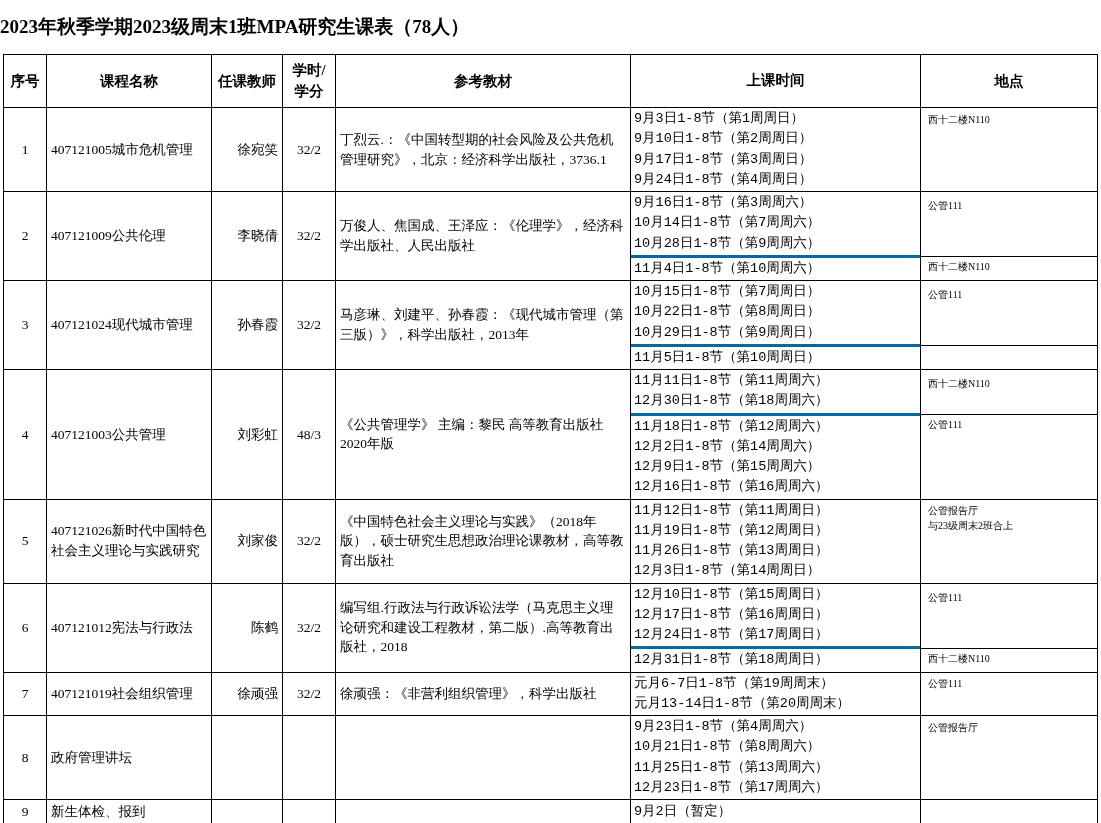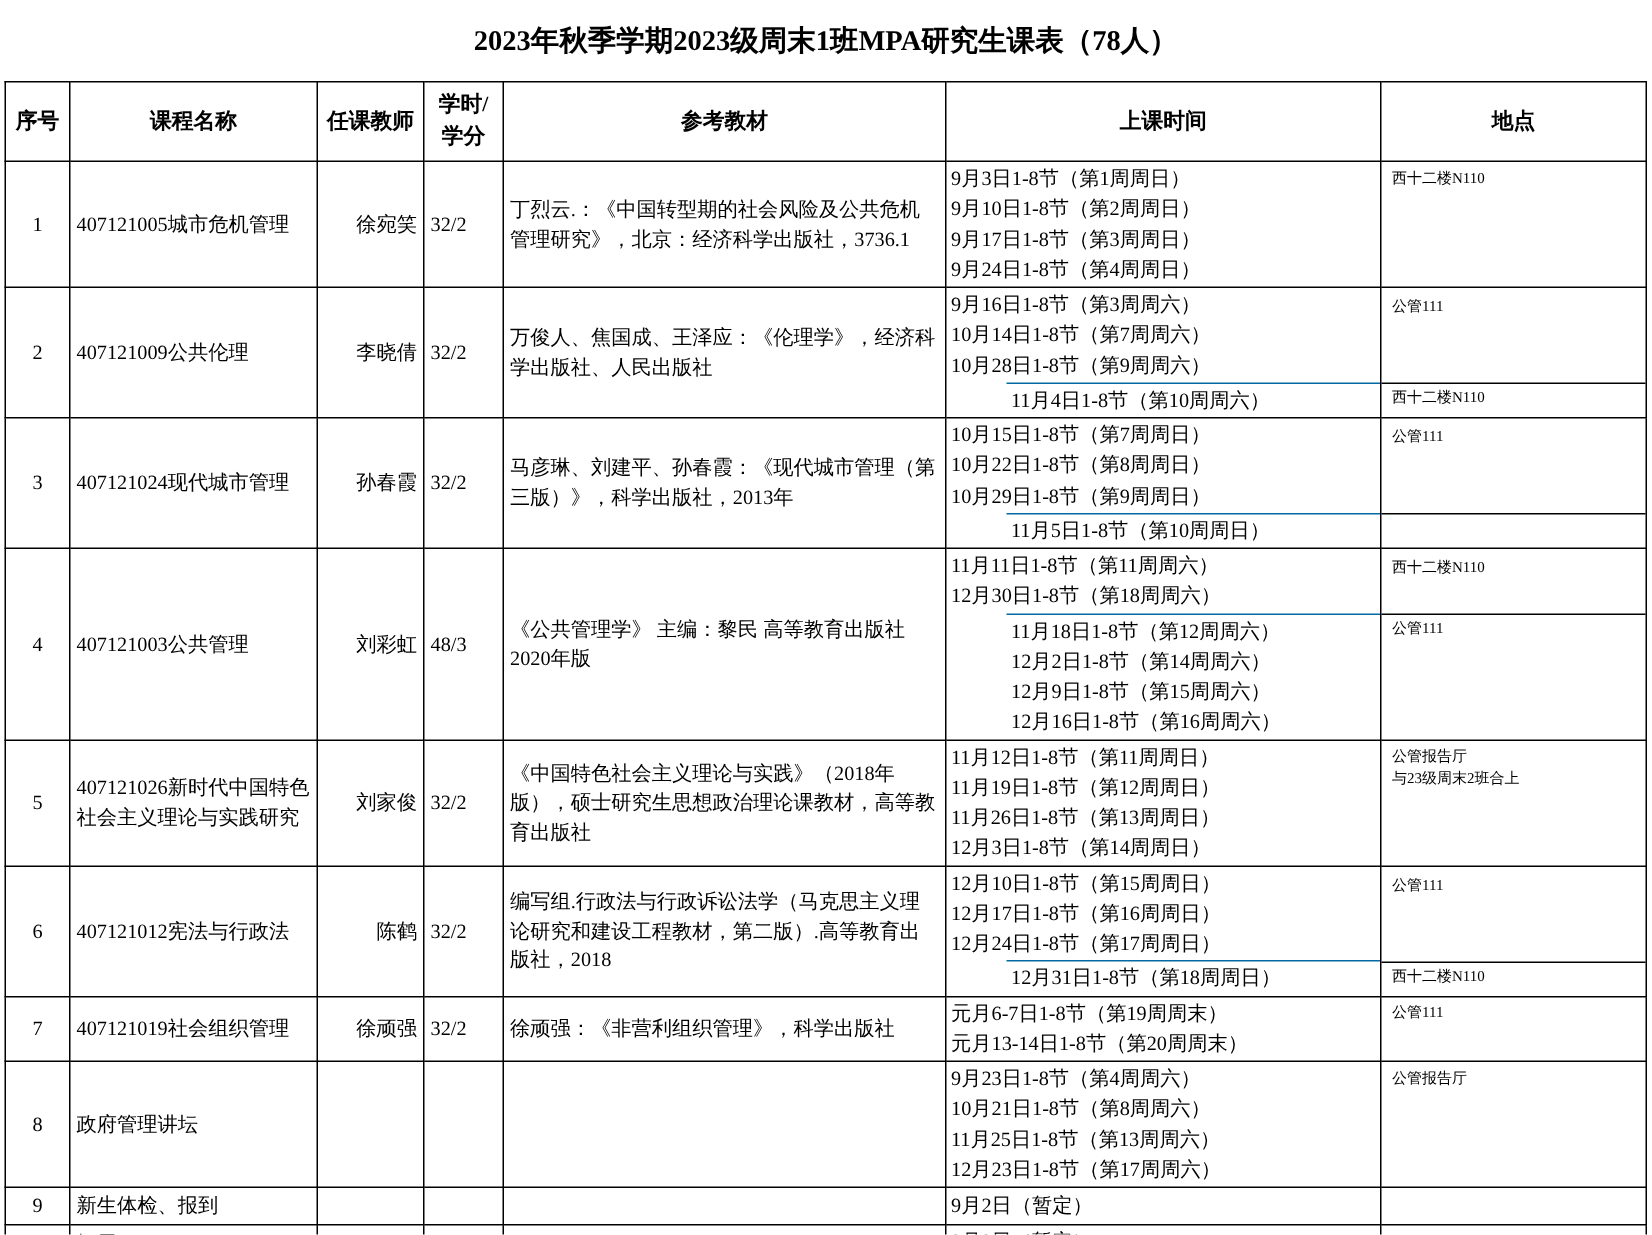--- a/index.html
+++ b/index.html
@@ -15,21 +15,21 @@
     position: relative;
     overflow: hidden;
   }
   .page {
     width: 1101px;
     height: 823px;
     position: relative;
     box-sizing: border-box;
   }
   .doc-title {
-    text-align: center;
+    text-align: left;
     font-size: 19px;
     font-weight: bold;
     margin-top: 14px;
     margin-bottom: 14px;
     letter-spacing: 0px;
   }
   table.schedule {
     border-collapse: collapse;
     margin: 0 auto;
     width: 1062px;
@@ -45,37 +45,36 @@
   }
   table.schedule thead td {
     text-align: center;
     font-weight: bold;
     font-size: 14.5px;
     padding: 5px 2px;
   }
   .c-seq { width: 38px; text-align: center; margin-left: 30px; }
   .c-name { width: 160px; border-radius: 23px; }
   .c-teacher { width: 66px; text-align: right; }
-  .c-credit { width: 48px; text-align: left; }
+  .c-credit { width: 48px; text-align: center; }
   .c-book { width: 290px; }
-  .c-time { width: 285px; padding-left: 3px; }
+  .c-time { width: 285px; padding-left: 3px; font-family: Liberation Mono, monospace; }
   .c-place { width: 172px; padding-left: 6px; }
   .hdr-credit { line-height: 1.25; }
   .time-cell, .place-cell {
     padding: 0 !important;
     vertical-align: top;
   }
   .time-sub {
     padding: 1px 2px 1px 3px;
     line-height: 1.5;
     font-size: 13.5px;
   }
   .time-sub + .time-sub {
-    border-top: 1px solid #0369a1;
-    margin-left: 40px;
+    border-top: 3px solid #0369a1;
   }
   .place-sub {
     padding: 2px 2px 2px 7px;
     line-height: 1.5;
     font-size: 10px;
     box-sizing: border-box;
   }
   .place-sub + .place-sub {
     border-top: 1px solid #000000;
   }

